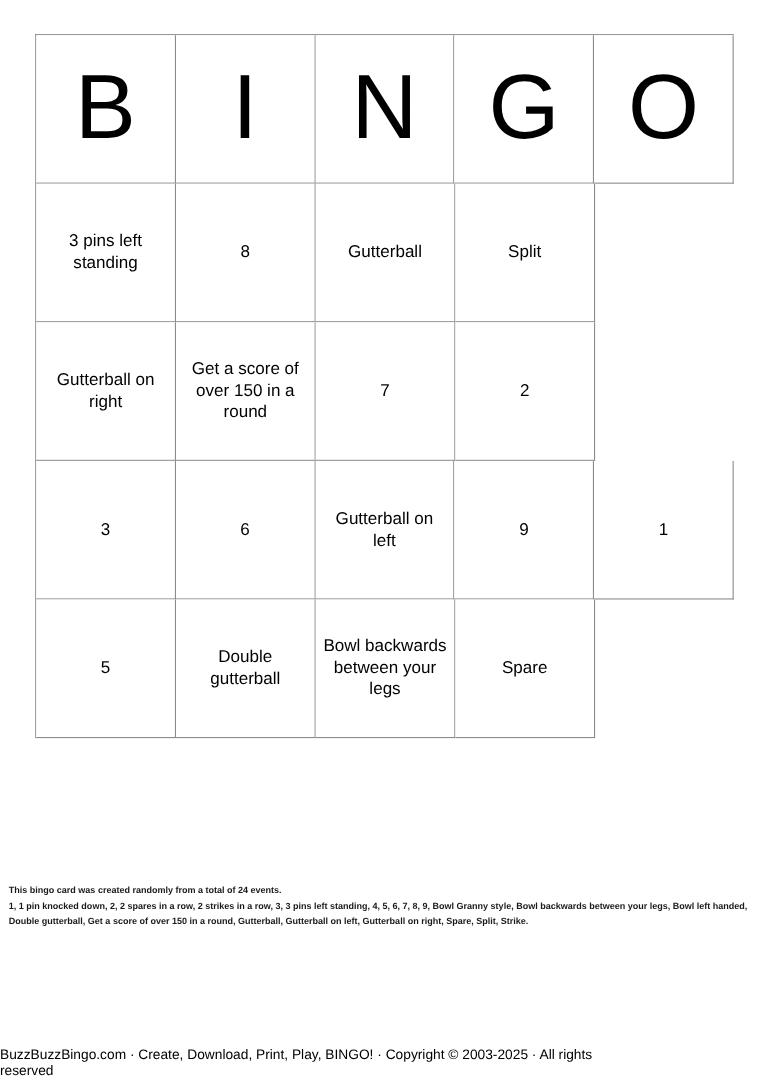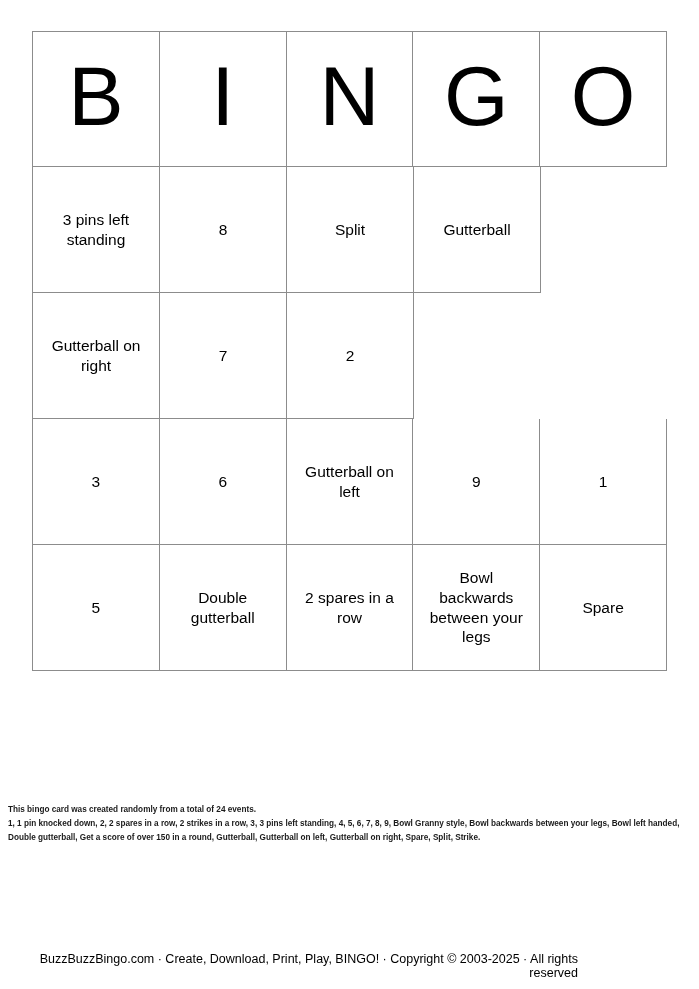--- a/index.html
+++ b/index.html
@@ -93,24 +93,23 @@
     display: block;
     white-space: normal;
   }
 
   
   .footer {
     position: absolute;
     left: 0;
     top: 952px;
     width: 554px;
-    text-align: right;
+    text-align: left;
     font-size: 12.5px;
     color: #000000;
-    padding-left: 24px;
   }
 </style>
 </head>
 <body>
 
 <div class="page">
 
   <div class="bingo-card">
 
     <div class="bingo-row">
@@ -122,32 +121,35 @@
     </div>
 
     <div class="bingo-row">
       <div class="bingo-cell">
           <span class="cell-text">3 pins left standing</span>
         </div>
       <div class="bingo-cell">
           <span class="cell-text">8</span>
         </div>
       <div class="bingo-cell">
+          <span class="cell-text">Gutterball</span>
+        </div>
+      <div class="bingo-cell">
           <span class="cell-text">Split</span>
         </div>
-      <div class="bingo-cell">
-          <span class="cell-text">Gutterball</span>
-        </div>
     </div>
 
     <div class="bingo-row">
       <div class="bingo-cell">
           <span class="cell-text">Gutterball on right</span>
         </div>
       <div class="bingo-cell">
+          <span class="cell-text">Get a score of over 150 in a round</span>
+        </div>
+      <div class="bingo-cell">
           <span class="cell-text">7</span>
         </div>
       <div class="bingo-cell">
           <span class="cell-text">2</span>
         </div>
     </div>
 
 
     <div class="bingo-row">
       <div class="bingo-cell">
@@ -166,23 +168,20 @@
           <span class="cell-text">1</span>
         </div>
     </div>
 
     <div class="bingo-row">
       <div class="bingo-cell">
           <span class="cell-text">5</span>
         </div>
       <div class="bingo-cell">
           <span class="cell-text">Double gutterball</span>
-        </div>
-      <div class="bingo-cell">
-          <span class="cell-text">2 spares in a row</span>
         </div>
       <div class="bingo-cell">
           <span class="cell-text">Bowl backwards between your legs</span>
         </div>
       <div class="bingo-cell">
           <span class="cell-text">Spare</span>
         </div>
     </div>
 
   </div>

